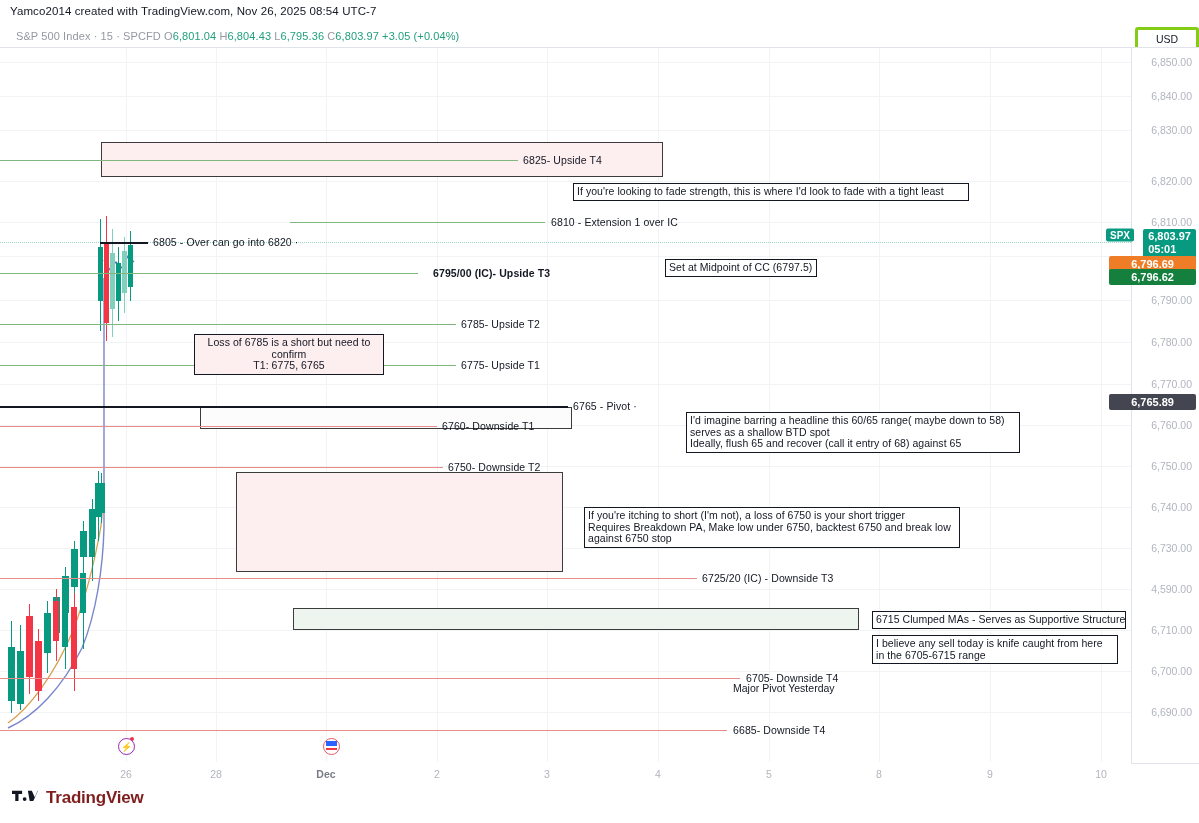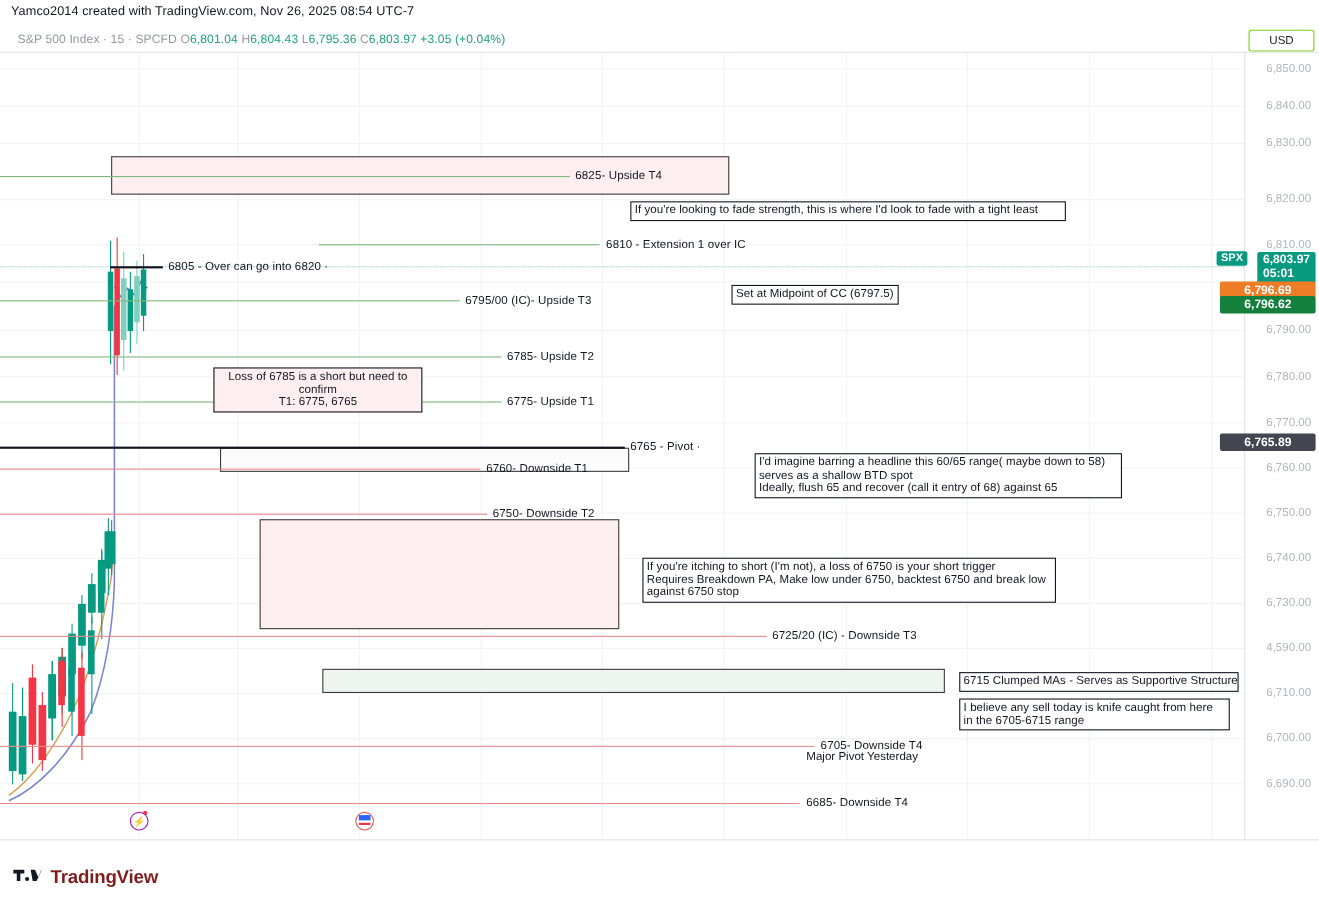--- a/index.html
+++ b/index.html
@@ -35,21 +35,21 @@
   .chart-inner{position:absolute;inset:0;}
 
   
   .pricescale{
     position:absolute;left:1131px;top:47px;width:68px;height:715px;
     border-left:1px solid #e0e3eb;border-top:1px solid #e0e3eb;
     border-bottom:1px solid #e0e3eb;background:#fff;
   }
   .currency-box{
     position:absolute;left:1135px;top:27px;width:58px;height:18px;
-    border:1px solid #84cc16;border-radius:3px;background:#fff;
+    border:3px solid #84cc16;border-radius:3px;background:#fff;
     display:flex;align-items:center;justify-content:center;
     font-size:10.5px;color:#131722;
   }
   .ptick{
     position:absolute;right:8px;font-size:10.5px;color:#b2b5be;
     transform:translateY(-50%);white-space:nowrap;
   }
   .plast{
     position:absolute;right:4px;transform:translateY(-50%);
     font-size:11px;font-weight:bold;color:#fff;padding:2px 22px;
@@ -285,21 +285,21 @@
           <div class="wick" style="left: 2.5px; top: 423px; height: 70px;"></div>
           <div class="body" style="left: 0px; width: 6px; top: 435px; height: 34px;"></div>
         </div>
         <div class="hline green" style="left: 0px; width: 518px; top: 112px;"></div>
         <div class="lvl-label" style="left: 523px; top: 112px;">6825- Upside T4</div>
         <div class="hline green" style="left: 290px; width: 255px; top: 174px;"></div>
         <div class="lvl-label" style="left: 551px; top: 174px;">6810 - Extension 1 over IC</div>
         <div class="hline black" style="left: 100px; width: 48px; top: 194px;"></div>
         <div class="lvl-label" style="left: 153px; top: 194px;">6805 - Over can go into 6820 ·</div>
         <div class="hline green" style="left: 0px; width: 418px; top: 225px;"></div>
-        <div class="lvl-label" style="left: 423px; top: 225px;">6795/00 (IC)- Upside T3</div>
+        <div class="lvl-label" style="left: 433px; top: 225px; font-weight: bold;">6795/00 (IC)- Upside T3</div>
         <div class="hline green" style="left: 0px; width: 456px; top: 276px;"></div>
         <div class="lvl-label" style="left: 461px; top: 276px;">6785- Upside T2</div>
         <div class="hline green" style="left: 0px; width: 456px; top: 317px;"></div>
         <div class="lvl-label" style="left: 461px; top: 317px;">6775- Upside T1</div>
         <div class="hline black" style="left: 0px; width: 568px; top: 358px;"></div>
         <div class="lvl-label" style="left: 573px; top: 358px;">6765 - Pivot ·</div>
         <div class="hline red" style="left: 0px; width: 437px; top: 378px;"></div>
         <div class="lvl-label" style="left: 442px; top: 378px;">6760- Downside T1</div>
         <div class="hline red" style="left: 0px; width: 443px; top: 419px;"></div>
         <div class="lvl-label" style="left: 448px; top: 419px;">6750- Downside T2</div>
@@ -357,20 +357,32 @@
       <div class="ptick" style="top: 664px;">6,690.00</div>
       <div class="plast-green2" style="top: 181px;">
         <div>6,803.97</div>
         <div>05:01</div>
       </div>
       <div class="plast orange" style="top: 216px;">6,796.69</div>
       <div class="plast blue" style="top: 229px;">6,796.62</div>
       <div class="plast dark" style="top: 354px;">6,765.89</div>
     </div>
 
+  <div class="timescale" id="timescale">
+      <div class="ttick" style="left: 126px;">26</div>
+      <div class="ttick" style="left: 216px;">28</div>
+      <div class="ttick bold" style="left: 326px;">Dec</div>
+      <div class="ttick" style="left: 437px;">2</div>
+      <div class="ttick" style="left: 547px;">3</div>
+      <div class="ttick" style="left: 658px;">4</div>
+      <div class="ttick" style="left: 769px;">5</div>
+      <div class="ttick" style="left: 879px;">8</div>
+      <div class="ttick" style="left: 990px;">9</div>
+      <div class="ttick" style="left: 1101px;">10</div>
+    </div>
 
   <div class="footer">
     <svg class="tv-logo" viewBox="0 0 36 24">
       <path d="M0 2 h14 v4.5 H9 V16 H4.5 V6.5 H0 Z" fill="#131722"></path>
       <circle cx="17.5" cy="13.5" r="2.6" fill="#131722"></circle>
       <path d="M22 2 h5.5 l4 9 l4 -9 H36 l-6.5 14 h-5 Z" fill="#131722"></path>
     </svg>
     <span class="tv-name">TradingView</span>
   </div>
 

